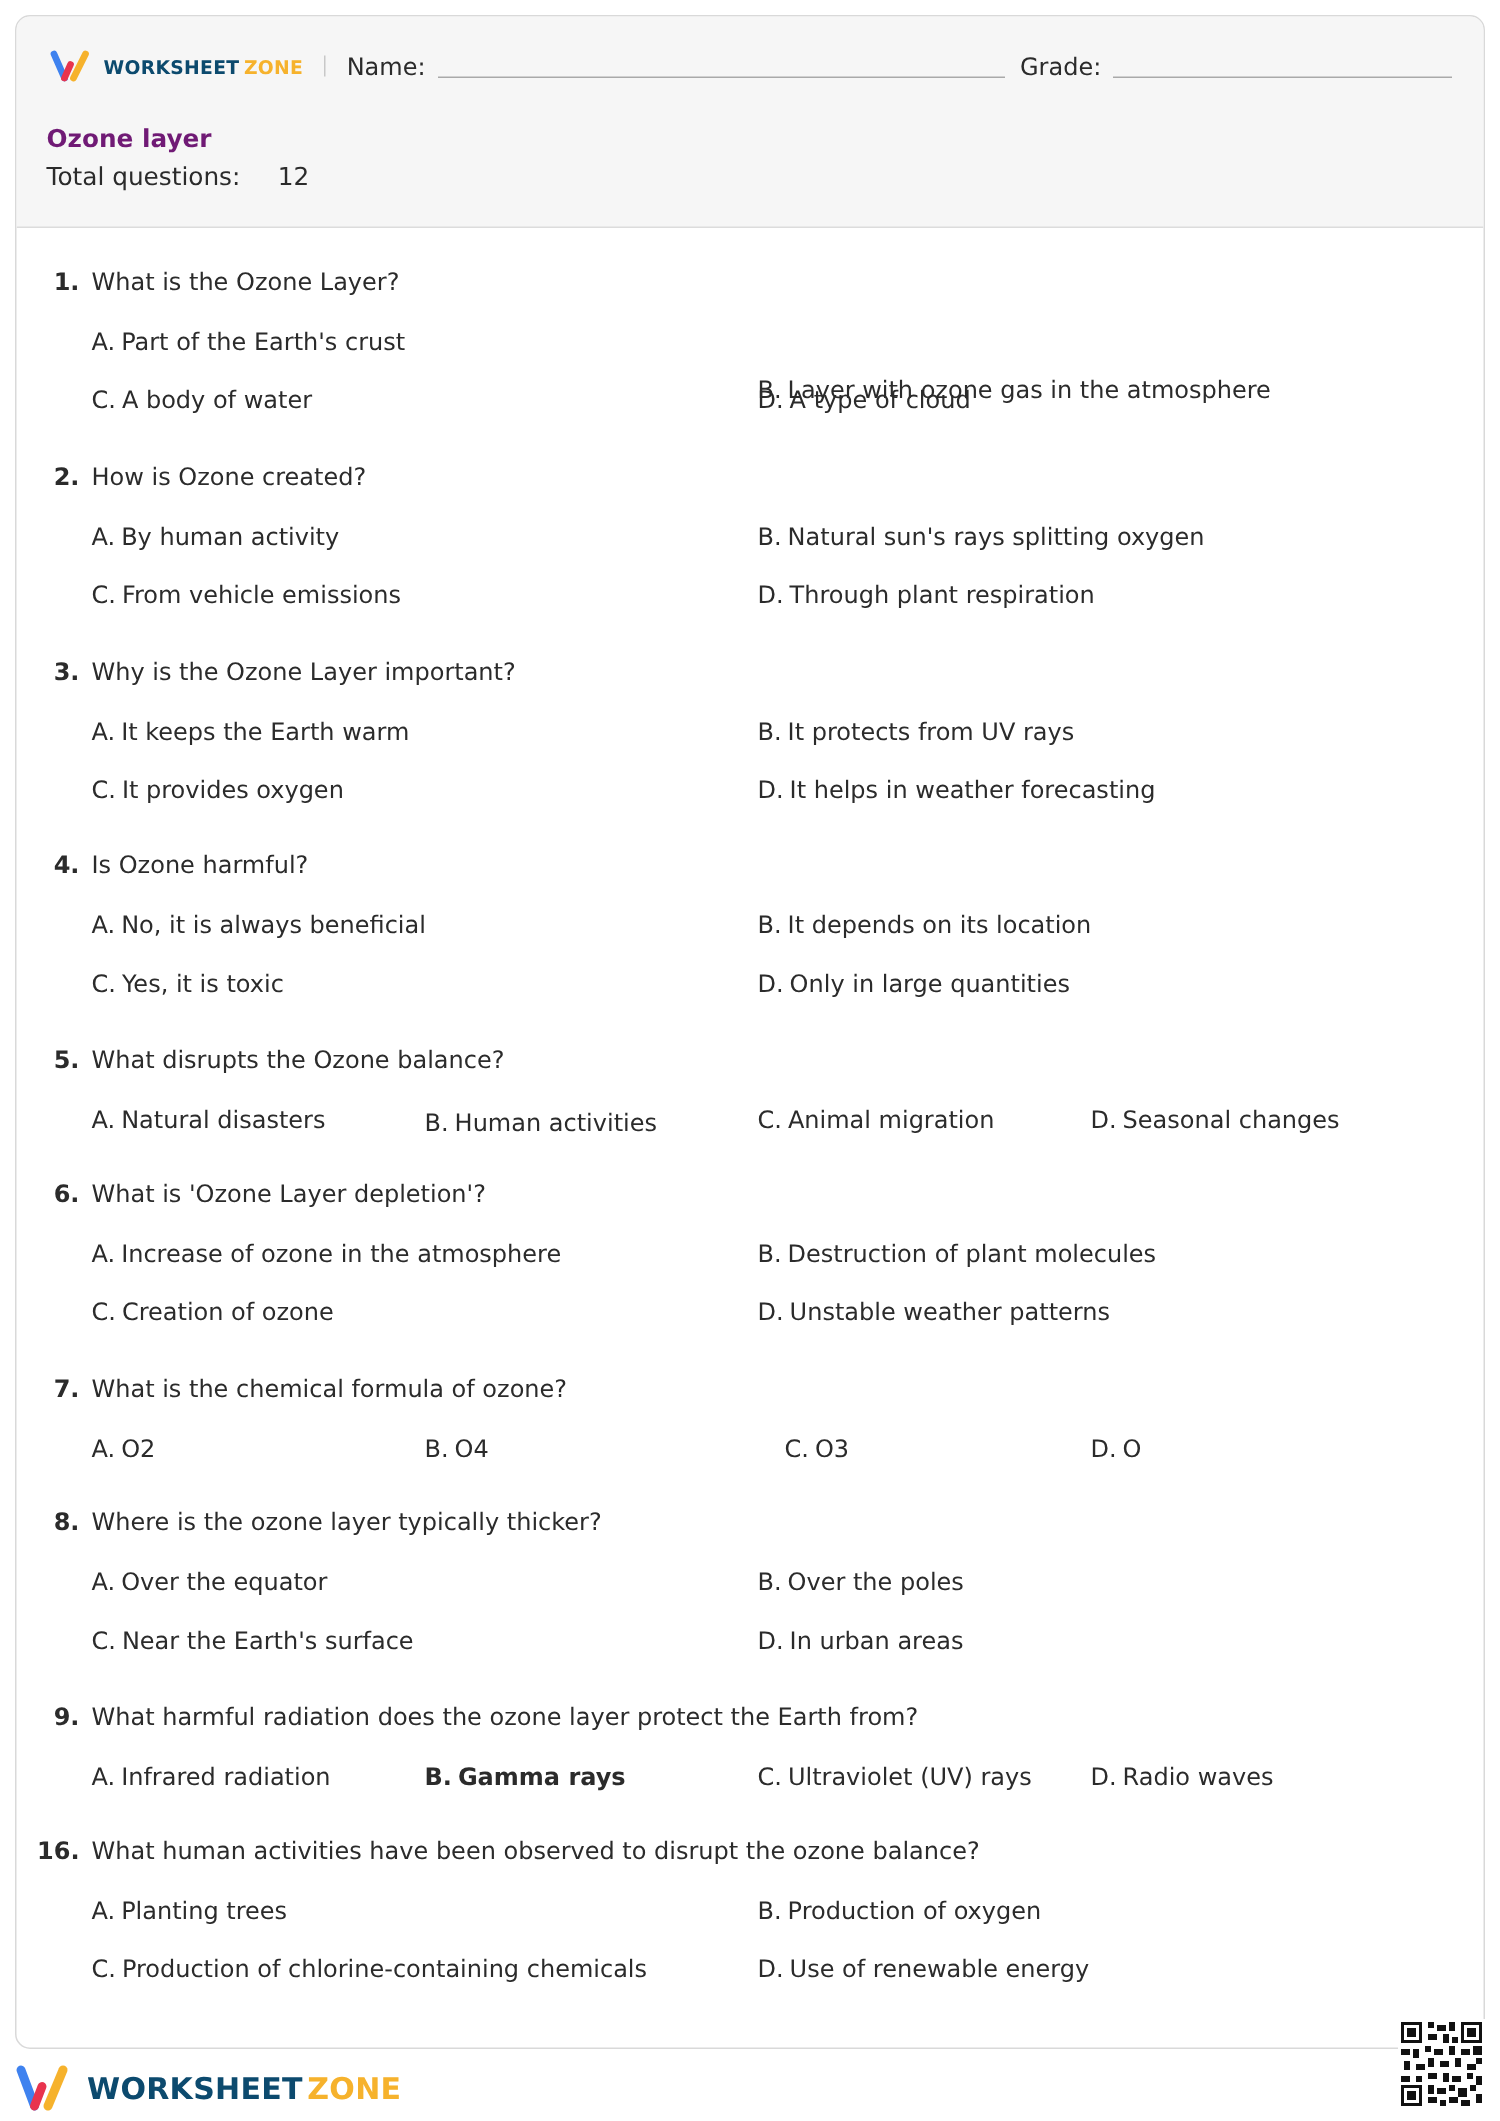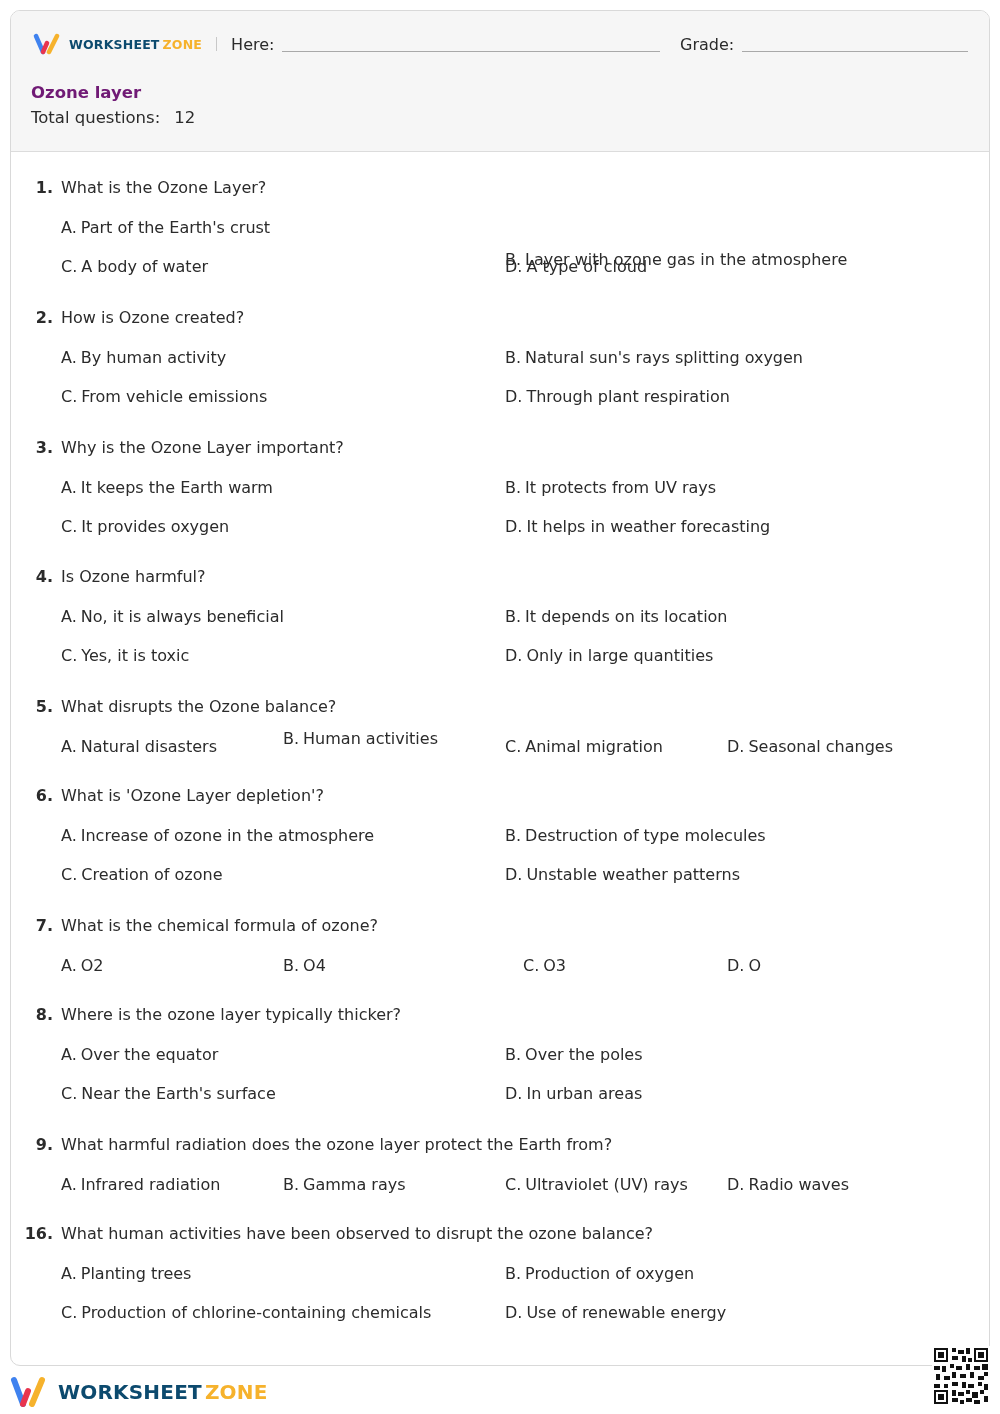--- a/index.html
+++ b/index.html
@@ -22,21 +22,21 @@
     .logo-text .zn { color: #f6b22c; margin-left: 3px; }
     .sep { width: 1px; height: 14px; background: #c8c8c8; margin: 0 14px 0 14px; }
     .field-label { font-size: 16px; color: #2b2b2b; }
     .line { border-bottom: 1px solid #a9a9a9; height: 16px; margin-left: 8px; }
     .name-line { width: 378px; }
     .grade-wrap { position: absolute; left: 669px; top: 22px; display: flex; align-items: center; height: 22px; }
     .grade-line { width: 226px; }
 
     .title { position: absolute; left: 20px; top: 72px; font-size: 16.5px; font-weight: bold; color: #701a75; }
     .total { position: absolute; left: 20px; top: 97px; font-size: 16.5px; color: #2b2b2b; }
-    .total .count { margin-left: 14px; }
+    .total .count { margin-left: 25px; }
 
     .questions { position: absolute; left: 0; top: 141px; width: 100%; }
     .q { position: absolute; left: 0; width: 100%; }
     .q-stem { position: absolute; left: 0; top: 0; display: flex; font-size: 16px; color: #2b2b2b; white-space: nowrap; }
     .q-num { width: 50px; text-align: right; padding-right: 8px; font-weight: bold; }
     .opt { position: absolute; font-size: 16px; color: #2b2b2b; white-space: nowrap; }
     .opt .letter { margin-right: 4px; }
 
     .footer { position: absolute; left: 0; top: 1366px; width: 1000px; height: 48px; }
     .footer-logo { position: absolute; left: 10px; top: 10px; display: flex; align-items: center; }
@@ -52,21 +52,21 @@
     <div class="logo-row">
       <div class="logo">
         <svg width="32" height="22" viewBox="0 0 32 22">
           <path d="M3 3 L10 19" stroke="#3f82ef" stroke-width="4.5" stroke-linecap="round" fill="none"></path>
           <path d="M10 19 L14 10" stroke="#e8344e" stroke-width="4.5" stroke-linecap="round" fill="none"></path>
           <path d="M16 19 L24 3" stroke="#f6b22c" stroke-width="4.5" stroke-linecap="round" fill="none"></path>
         </svg>
         <span class="logo-text"><span class="ws">WORKSHEET</span><span class="zn">ZONE</span></span>
       </div>
       <div class="sep"></div>
-      <span class="field-label">Here:</span>
+      <span class="field-label">Name:</span>
       <div class="line name-line"></div>
     </div>
     <div class="grade-wrap">
       <span class="field-label">Grade:</span>
       <div class="line grade-line"></div>
     </div>
     <div class="title">Ozone layer</div>
     <div class="total">
       <span>Total questions:</span><span class="count">12</span>
     </div>
@@ -112,31 +112,31 @@
         <div class="opt" style="left: 494px; top: 40px; text-align: right;"><span class="letter">B.</span><span>It depends on its location</span></div>
         <div class="opt" style="left: 50px; top: 79px;"><span class="letter">C.</span><span>Yes, it is toxic</span></div>
         <div class="opt" style="left: 494px; top: 79px;"><span class="letter">D.</span><span>Only in large quantities</span></div>
       </div>
       <div class="q" style="top: 545px;">
         <div class="q-stem">
           <span class="q-num">5.</span>
           <span>What disrupts the Ozone balance?</span>
         </div>
         <div class="opt" style="left: 50px; top: 40px;"><span class="letter">A.</span><span>Natural disasters</span></div>
-        <div class="opt" style="left: 272px; top: 32px;"><span class="letter">B.</span><span>Human activities</span></div>
+        <div class="opt" style="left: 272px; top: 42px;"><span class="letter">B.</span><span>Human activities</span></div>
         <div class="opt" style="left: 494px; top: 40px;"><span class="letter">C.</span><span>Animal migration</span></div>
         <div class="opt" style="left: 716px; top: 40px;"><span class="letter">D.</span><span>Seasonal changes</span></div>
       </div>
       <div class="q" style="top: 634px;">
         <div class="q-stem">
           <span class="q-num">6.</span>
           <span>What is 'Ozone Layer depletion'?</span>
         </div>
         <div class="opt" style="left: 50px; top: 40px;"><span class="letter">A.</span><span>Increase of ozone in the atmosphere</span></div>
-        <div class="opt" style="left: 494px; top: 40px;"><span class="letter">B.</span><span>Destruction of type molecules</span></div>
+        <div class="opt" style="left: 494px; top: 40px;"><span class="letter">B.</span><span>Destruction of plant molecules</span></div>
         <div class="opt" style="left: 50px; top: 79px;"><span class="letter">C.</span><span>Creation of ozone</span></div>
         <div class="opt" style="left: 494px; top: 79px;"><span class="letter">D.</span><span>Unstable weather patterns</span></div>
       </div>
       <div class="q" style="top: 764px;">
         <div class="q-stem">
           <span class="q-num">7.</span>
           <span>What is the chemical formula of ozone?</span>
         </div>
         <div class="opt" style="left: 50px; top: 40px;"><span class="letter">A.</span><span>O2</span></div>
         <div class="opt" style="left: 272px; top: 40px;"><span class="letter">B.</span><span>O4</span></div>
@@ -152,21 +152,21 @@
         <div class="opt" style="left: 494px; top: 40px;"><span class="letter">B.</span><span>Over the poles</span></div>
         <div class="opt" style="left: 50px; top: 79px;"><span class="letter">C.</span><span>Near the Earth's surface</span></div>
         <div class="opt" style="left: 494px; top: 79px;"><span class="letter">D.</span><span>In urban areas</span></div>
       </div>
       <div class="q" style="top: 983px;">
         <div class="q-stem">
           <span class="q-num">9.</span>
           <span>What harmful radiation does the ozone layer protect the Earth from?</span>
         </div>
         <div class="opt" style="left: 50px; top: 40px;"><span class="letter">A.</span><span>Infrared radiation</span></div>
-        <div class="opt" style="left: 272px; top: 40px;"><span class="letter">B.</span><span>Gamma rays</span></div>
+        <div class="opt" style="left: 272px; top: 40px; font-weight: bold;"><span class="letter">B.</span><span>Gamma rays</span></div>
         <div class="opt" style="left: 494px; top: 40px;"><span class="letter">C.</span><span>Ultraviolet (UV) rays</span></div>
         <div class="opt" style="left: 716px; top: 40px;"><span class="letter">D.</span><span>Radio waves</span></div>
       </div>
       <div class="q" style="top: 1072px;">
         <div class="q-stem">
           <span class="q-num">16.</span>
           <span>What human activities have been observed to disrupt the ozone balance?</span>
         </div>
         <div class="opt" style="left: 50px; top: 40px;"><span class="letter">A.</span><span>Planting trees</span></div>
         <div class="opt" style="left: 494px; top: 40px;"><span class="letter">B.</span><span>Production of oxygen</span></div>

